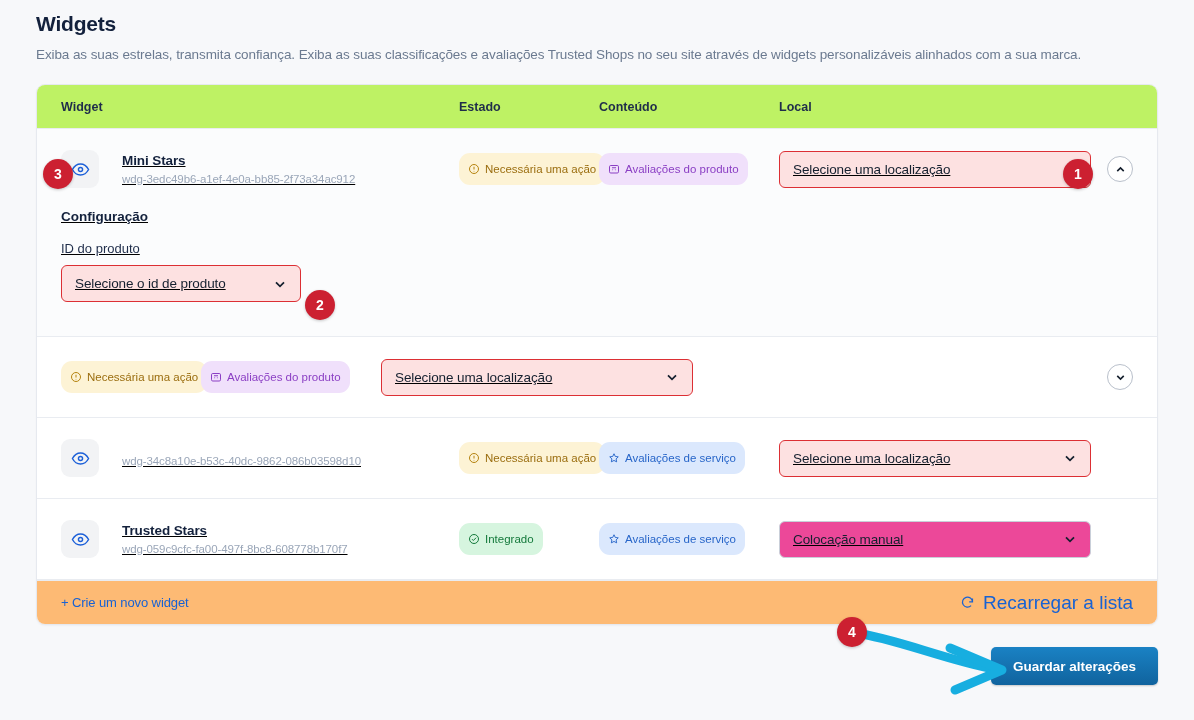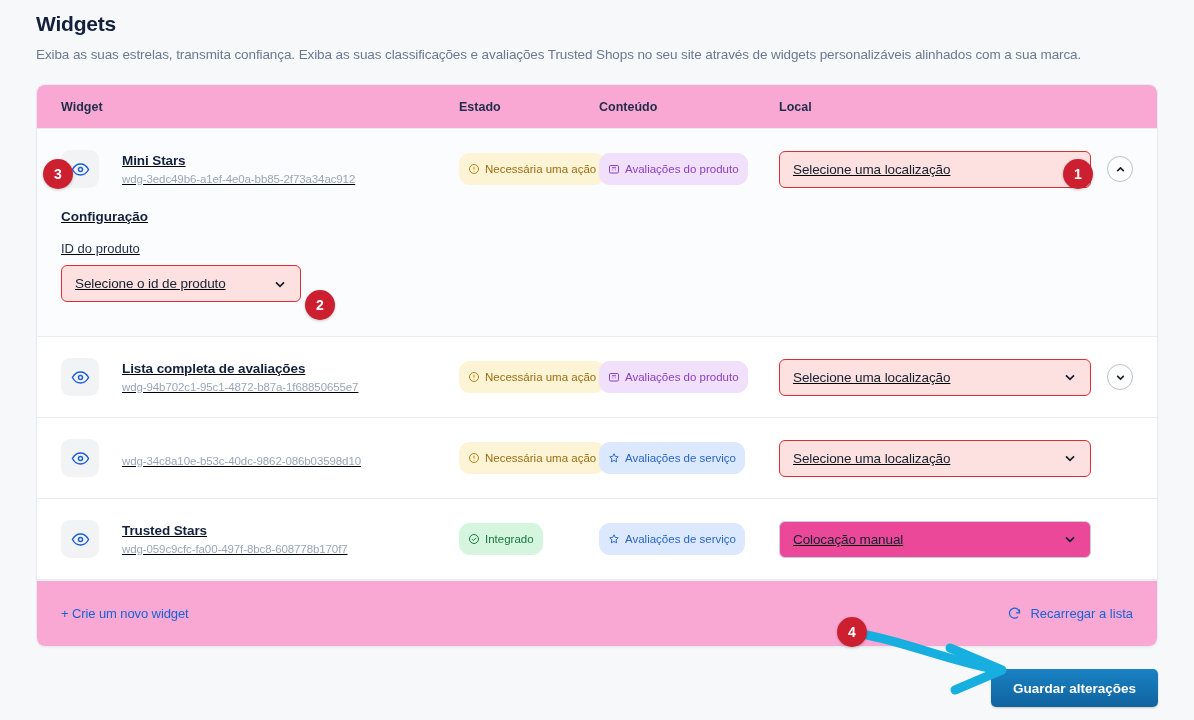--- a/index.html
+++ b/index.html
@@ -36,21 +36,21 @@
     border-radius: 9px;
     box-shadow: 0 1px 2px rgba(20,30,60,0.04);
     overflow: hidden;
   }
 
   
   .thead {
     display: flex;
     align-items: center;
     height: 44px;
-    background: #f9a8d4;
+    background: #bef264;
     border-bottom: 1px solid #e9ecf1;
     font-size: 12.5px;
     font-weight: bold;
     color: #1f2d4a;
     padding: 0 24px;
   }
   .col-widget  { width: 398px; }
   .col-estado  { width: 140px; }
   .col-conteudo{ width: 180px; }
   .col-local   { flex: 1; }
@@ -148,31 +148,31 @@
     margin-bottom: 17px;
   }
   .config-label {
     font-size: 13px; color: #1f2d4a; margin-bottom: 9px;
   }
   .config-row { display: flex; align-items: center; }
 
   
   .cfoot {
     display: flex; align-items: center;
-    height: 66px;
+    height: 44px;
     padding: 0 24px;
     border-top: 1px solid #e9ecf1;
-    background: #f9a8d4;
+    background: #fdba74;
   }
   .flink {
     font-size: 13px; color: #1762d4; cursor: pointer; letter-spacing: -0.1px;
   }
   .freload {
     margin-left: auto; display: flex; align-items: center; gap: 8px;
-    font-size: 13px; color: #1762d4; cursor: pointer;
+    font-size: 19px; color: #1762d4; cursor: pointer;
   }
 
   
   .save-wrap { display: flex; justify-content: flex-end; margin-top: 22px; }
   .save-btn {
     height: 38px; padding: 0 22px;
     border: none; border-radius: 5px;
     background: linear-gradient(180deg,#1a82c4 0%, #10639e 100%);
     color: #ffffff;
     font-size: 13.5px; font-weight: bold;
@@ -284,32 +284,20 @@
             <svg class="chev" width="16" height="16" viewBox="0 0 24 24" fill="none" stroke="#15202f" stroke-width="2.6">
               <path d="M6 9.5 12 15.5 18 9.5"></path>
             </svg>
           </div>
         </div>
       </div>
     </div>
 
     <div class="row-block">
       <div class="row">
-        <div class="wcell">
-          <div class="icon-tile">
-            <svg width="19" height="19" viewBox="0 0 24 24" fill="none" stroke="#1b5fd8" stroke-width="1.8">
-              <path d="M1.8 12s3.8-7 10.2-7 10.2 7 10.2 7-3.8 7-10.2 7S1.8 12 1.8 12z"></path>
-              <circle cx="12" cy="12" r="2.6"></circle>
-            </svg>
-          </div>
-          <div class="wmeta">
-            <div class="wname">Lista completa de avaliações</div>
-            <div class="wid">wdg-94b702c1-95c1-4872-b87a-1f68850655e7</div>
-          </div>
-        </div>
 
         <div class="bcell-status">
           <span class="badge badge-warn">
             <svg width="12" height="12" viewBox="0 0 24 24" fill="none" stroke="#b5830f" stroke-width="2">
               <circle cx="12" cy="12" r="9"></circle>
                 <path d="M12 7.5v5.5"></path>
                 <circle cx="12" cy="16.4" r="0.9" fill="#b5830f" stroke="none"></circle>
             </svg>
             <span>Necessária uma ação</span>
           </span>

